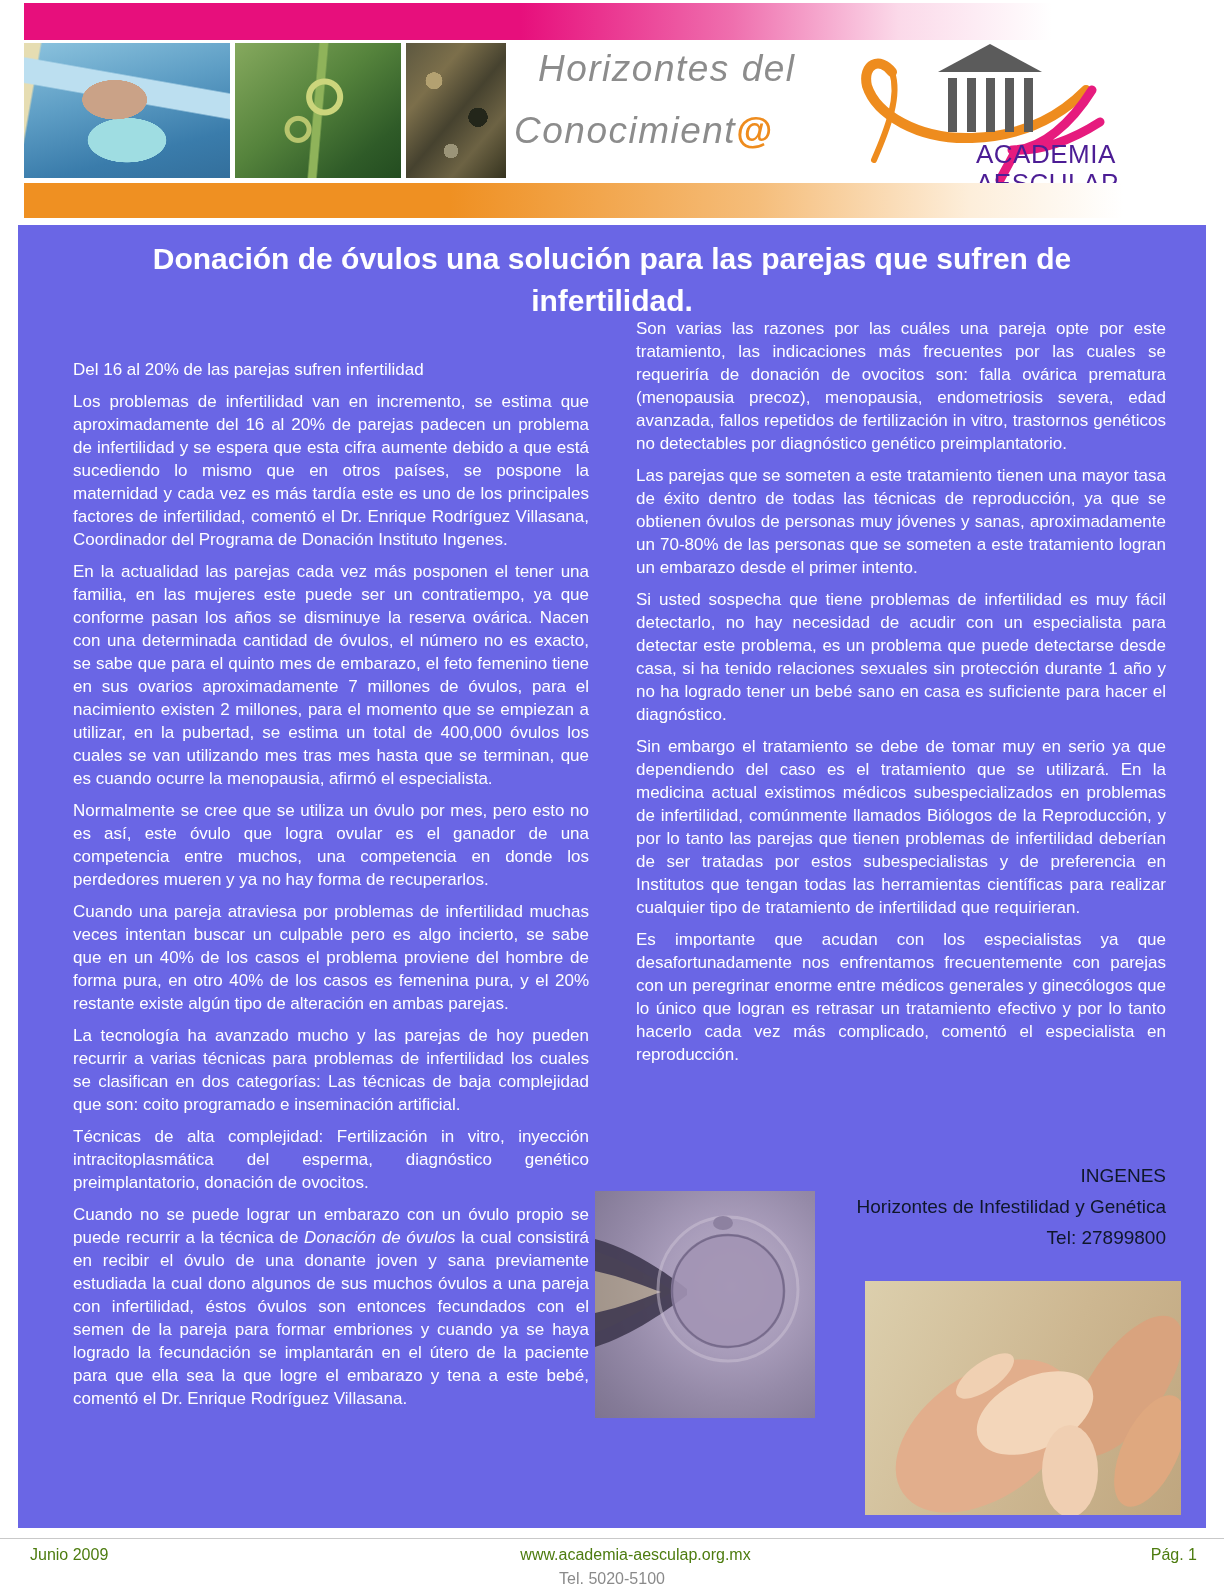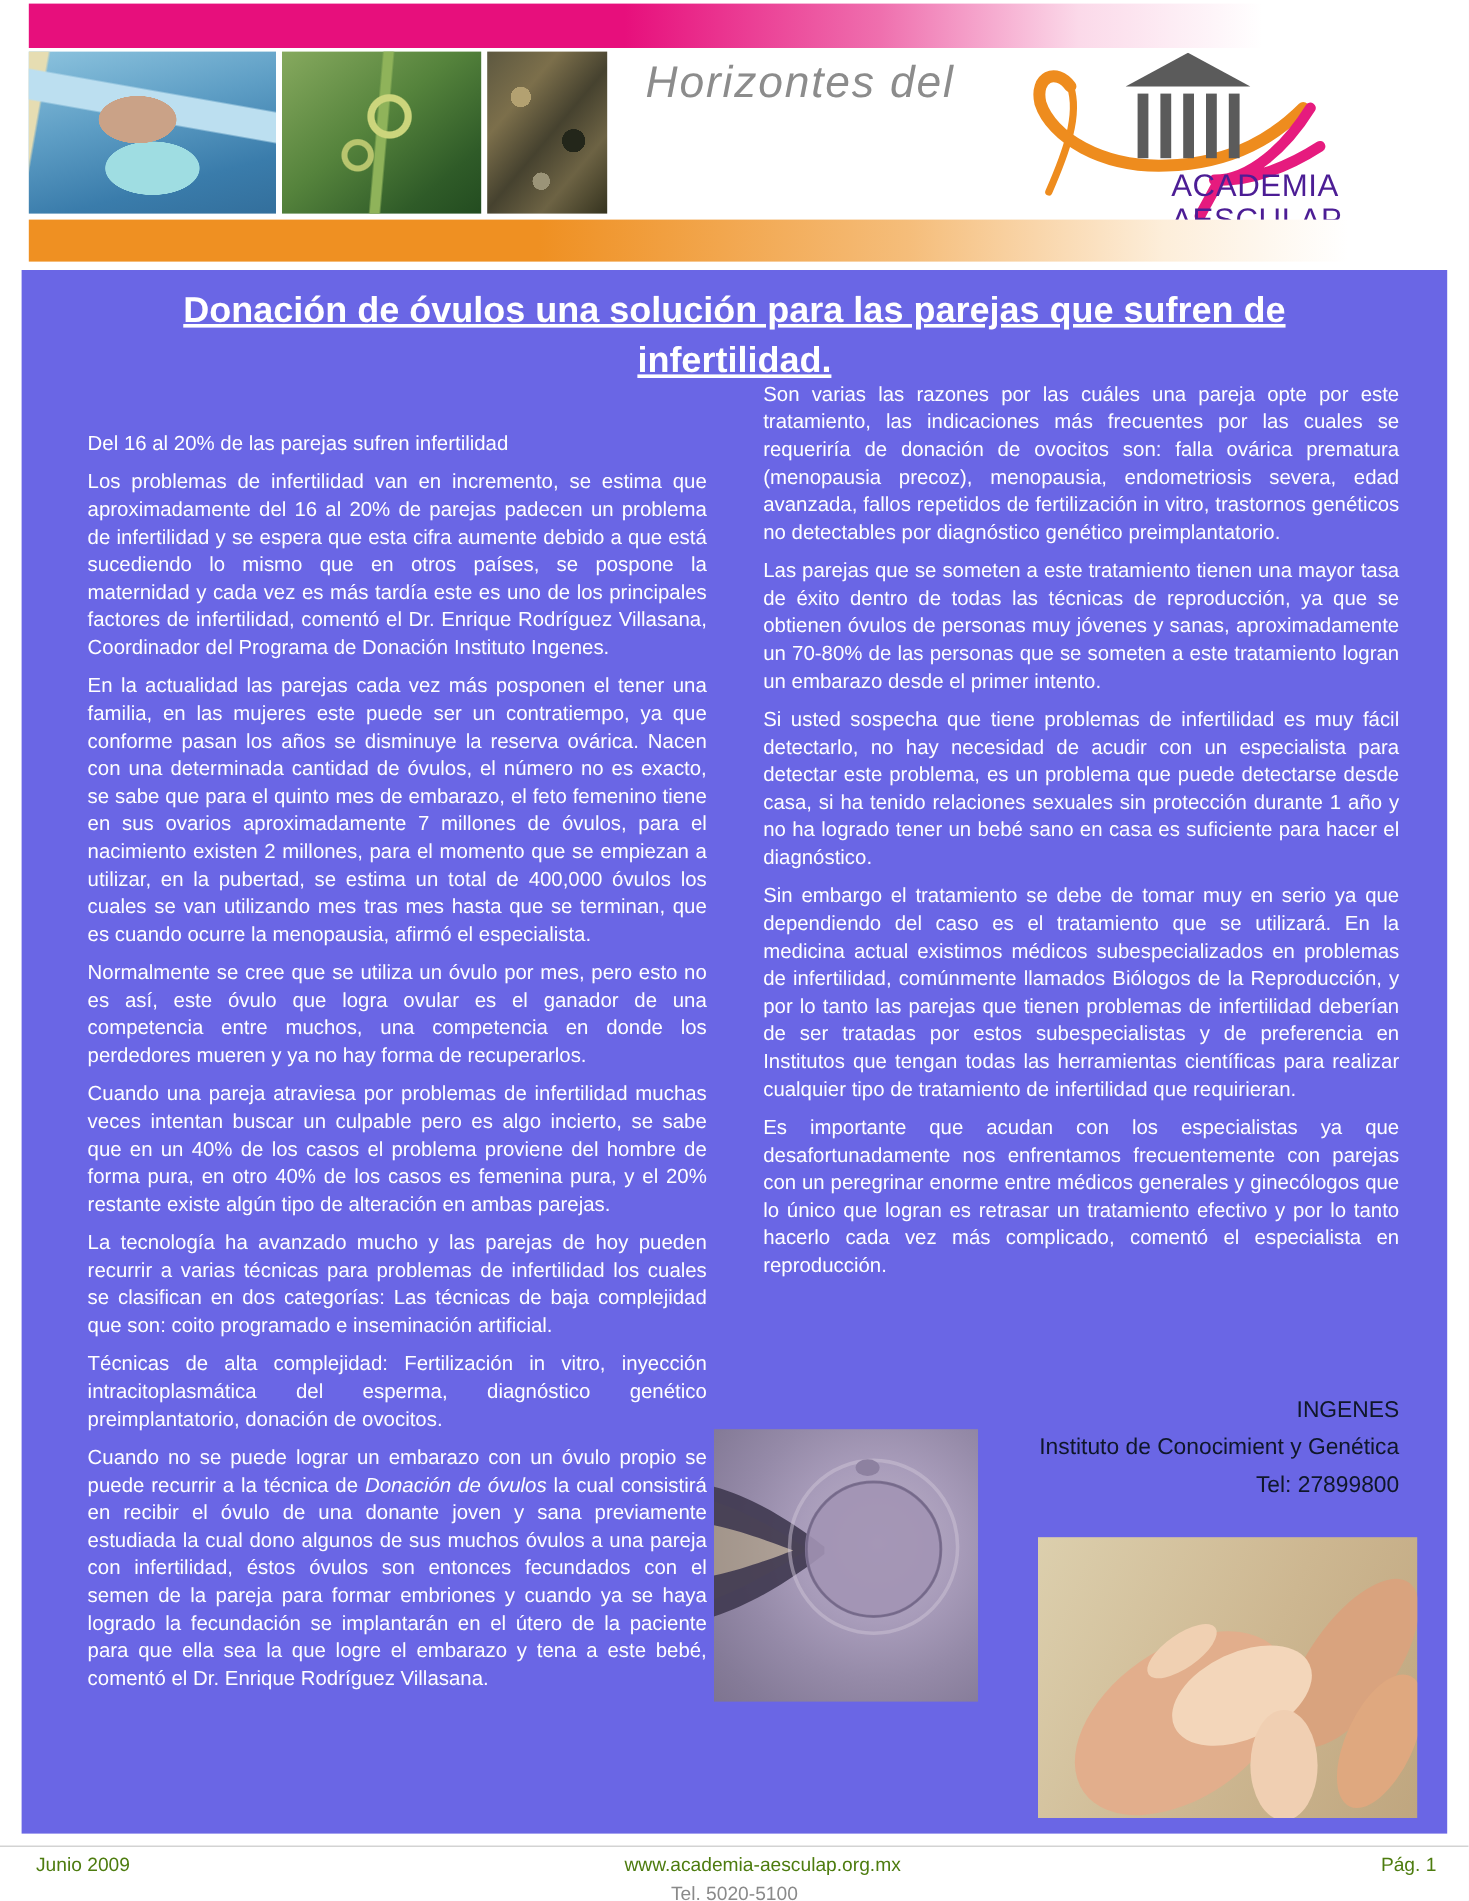--- a/index.html
+++ b/index.html
@@ -38,21 +38,21 @@
 
   .header-swoosh{position:absolute;left:0;top:0;width:1224px;height:225px;pointer-events:none;}
 
   .logo-temple{position:absolute;left:938px;top:44px;width:104px;height:88px;}
   .logo-text{position:absolute;left:976px;top:140px;color:#4c1d95;font-size:26px;
     line-height:29px;letter-spacing:0.5px;white-space:nowrap;}
 
   
   .article{position:absolute;left:18px;top:225px;width:1188px;height:1303px;background:#6a66e5;}
   .article-title{position:absolute;left:0;right:0;top:13px;text-align:center;color:#ffffff;
-    font-weight:bold;font-size:30px;line-height:42px;text-decoration:underline;}
+    font-weight:bold;font-size:30px;line-height:42px;}
   .article-title span{display:block;}
   .col{position:absolute;color:#ffffff;}
   .col p{margin:0 0 9px 0;font-size:17px;line-height:23px;text-align:justify;color:#ffffff;}
   .col p .it{font-style:italic;margin-top:47px;}
   .col-left{left:55px;top:133px;width:516px;}
   .col-right{left:618px;top:92px;width:530px;}
   .contact{position:absolute;right:40px;top:935px;text-align:right;color:#0f172a;
     font-size:19px;line-height:31px;}
 
   .embryo-photo{position:absolute;left:577px;top:966px;width:220px;height:227px;
@@ -77,20 +77,21 @@
 
   <div class="bar-pink"></div>
 
   <div class="photo-strip">
     <div class="photo photo-surgery"></div>
     <div class="photo photo-fern"></div>
     <div class="photo photo-painting"></div>
   </div>
 
   <div class="wordmark wordmark-1">Horizontes del</div>
+  <div class="wordmark wordmark-2"><span>Conocimient</span><span class="at">@</span></div>
 
   <svg class="header-swoosh" viewBox="0 0 1224 225" fill="none">
     <path d="M 874 160 C 888 128 900 96 892 72" stroke="#ee8c1e" stroke-width="6" stroke-linecap="round"></path>
     <path d="M 892 72 C 880 56 862 64 867 86 C 876 114 918 140 972 138 C 1030 136 1064 112 1086 90" stroke="#ee8c1e" stroke-width="10" stroke-linecap="round"></path>
     <path d="M 1092 90 C 1072 122 1042 150 1012 150 M 1012 150 C 1040 152 1072 140 1100 122 M 1016 150 C 1010 162 1004 172 1000 180" stroke="#e61b7e" stroke-width="9" stroke-linecap="round"></path>
   </svg>
 
   <svg class="logo-temple" viewBox="0 0 104 88">
     <polygon points="52,0 104,28 0,28" fill="#5b5b5b"></polygon>
     <rect x="10" y="34" width="9" height="54" fill="#5b5b5b"></rect>
@@ -126,21 +127,21 @@
     <div class="col col-right">
         <p><span>Son varias las razones por las cuáles una pareja opte por este tratamiento, las indicaciones más frecuentes por las cuales se requeriría de donación de ovocitos son: falla ovárica prematura (menopausia precoz), menopausia, endometriosis severa, edad avanzada, fallos repetidos de fertilización in vitro, trastornos genéticos no detectables por diagnóstico genético preimplantatorio.</span></p>
         <p><span>Las parejas que se someten a este tratamiento tienen una mayor tasa de éxito dentro de todas las técnicas de reproducción, ya que se obtienen óvulos de personas muy jóvenes y sanas, aproximadamente un 70-80% de las personas que se someten a este tratamiento logran un embarazo desde el primer intento.</span></p>
         <p><span>Si usted sospecha que tiene problemas de infertilidad es muy fácil detectarlo, no hay necesidad de acudir con un especialista para detectar este problema, es un problema que puede detectarse desde casa, si ha tenido relaciones sexuales sin protección durante 1 año y no ha logrado tener un bebé sano en casa es suficiente para hacer el diagnóstico.</span></p>
         <p><span>Sin embargo el tratamiento se debe de tomar muy en serio ya que dependiendo del caso es el tratamiento que se utilizará. En la medicina actual existimos médicos subespecializados en problemas de infertilidad, comúnmente llamados Biólogos de la Reproducción, y por lo tanto las parejas que tienen problemas de infertilidad deberían de ser tratadas por estos subespecialistas y de preferencia en Institutos que tengan todas las herramientas científicas para realizar cualquier tipo de tratamiento de infertilidad que requirieran.</span></p>
         <p><span>Es importante que acudan con los especialistas ya que desafortunadamente nos enfrentamos frecuentemente con parejas con un peregrinar enorme entre médicos generales y ginecólogos que lo único que logran es retrasar un tratamiento efectivo y por lo tanto hacerlo cada vez más complicado, comentó el especialista en reproducción.</span></p>
       </div>
 
     <div class="contact">
       <div>INGENES</div>
-      <div>Instituto de Conocimient y Genética</div>
+      <div>Horizontes de Infestilidad y Genética</div>
       <div>Tel: 27899800</div>
     </div>
 
     <div class="embryo-photo">
       <svg viewBox="0 0 220 227">
         <path d="M0 60 C30 70 60 88 78 100 C60 112 30 130 0 142 Z" fill="#b7a876" opacity="0.5"></path>
         <path d="M0 48 C38 58 74 84 92 98 L92 104 C74 118 38 144 0 156 L0 122 C28 116 52 106 66 101 C52 96 28 86 0 80 Z" fill="#3f3850" opacity="0.9"></path>
         <ellipse cx="133" cy="98" rx="70" ry="72" fill="none" stroke="#cdc3d6" stroke-opacity="0.5" stroke-width="3"></ellipse>
         <circle cx="133" cy="100" r="56" fill="#a294b4" fill-opacity="0.9" stroke="#7e7292" stroke-width="2.5"></circle>
         <circle cx="133" cy="100" r="56" fill="none" stroke="#695e80" stroke-opacity="0.5" stroke-width="1"></circle>

